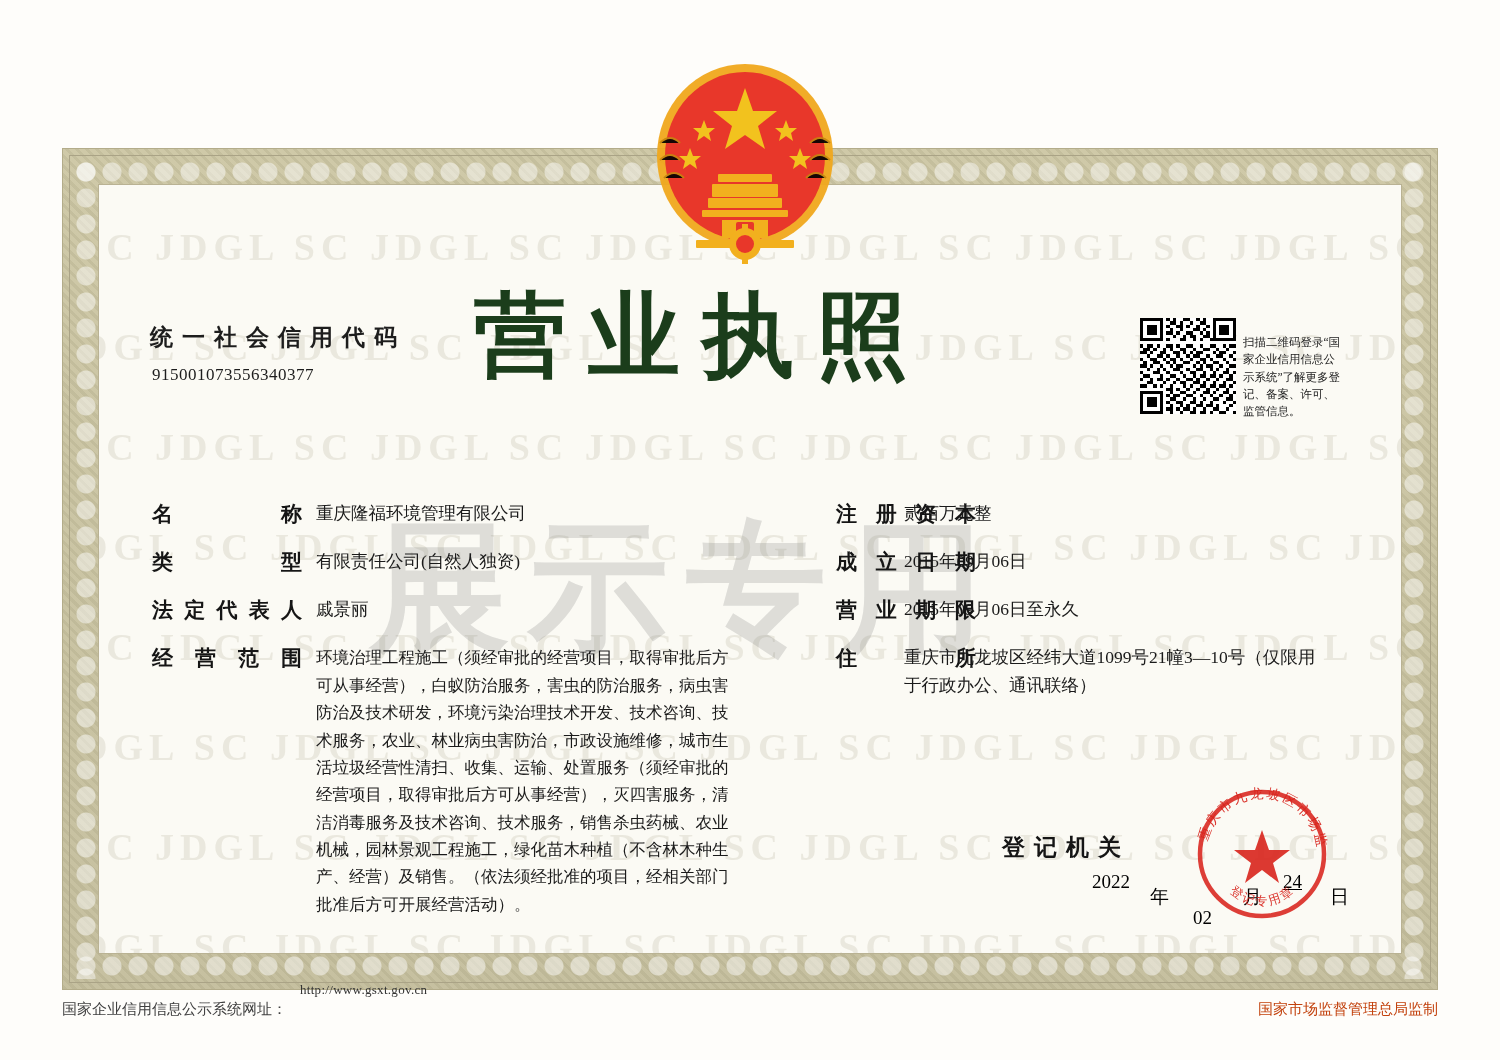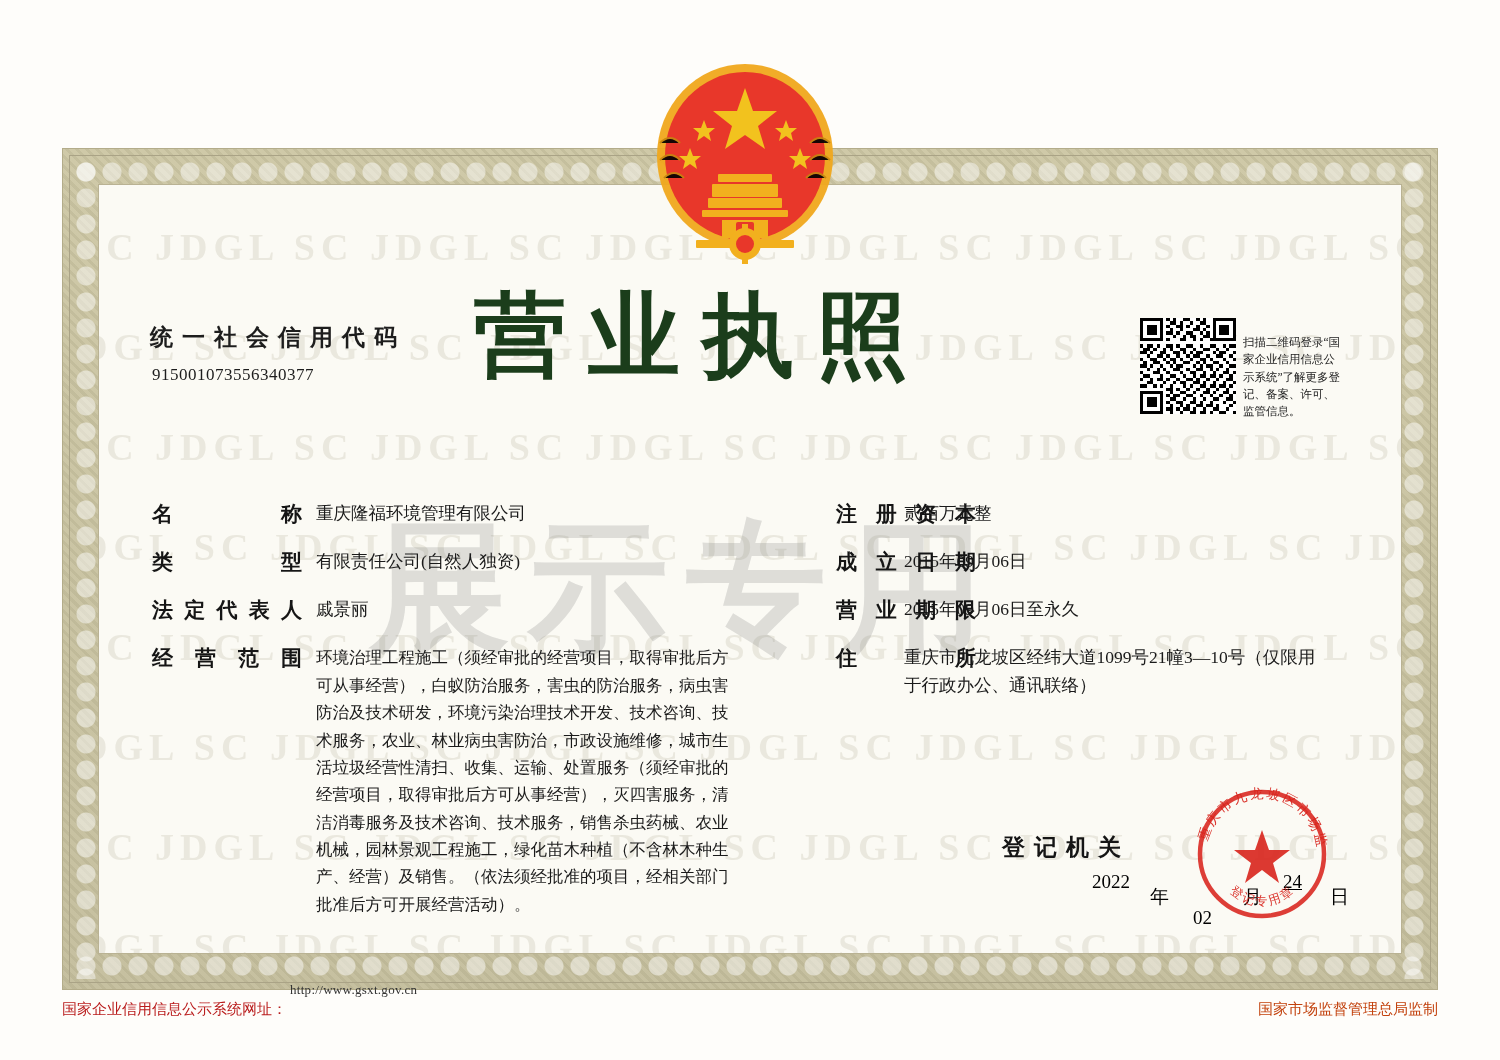--- a/index.html
+++ b/index.html
@@ -167,28 +167,28 @@
   .reg-day { position:absolute; left:1283px; top:871px; font-size:19px; font-family:"Liberation Serif", serif;text-decoration:underline;}
 
   
   #seal {
     position:absolute; left:1186px; top:778px; width:152px; height:152px;
     pointer-events:none;
   }
 
   
   .url-note {
-    position:absolute; left:290px; top:982px;
+    position:absolute; left:300px; top:982px;
     font-size:13px; color:#333;
     font-family:"Liberation Serif", serif;
     letter-spacing:0.3px;
   }
   .footer-left {
     position:absolute; left:62px; top:1000px;
-    font-size:15px; color:#b91c1c;
+    font-size:15px; color:#404040;
     font-family:"Liberation Serif", serif;
   }
   .footer-right {
     position:absolute; right:62px; top:1000px;
     font-size:15px; color:#c2410c;
     font-family:"Liberation Serif", serif;
   }
 </style>
 </head>
 <body>

